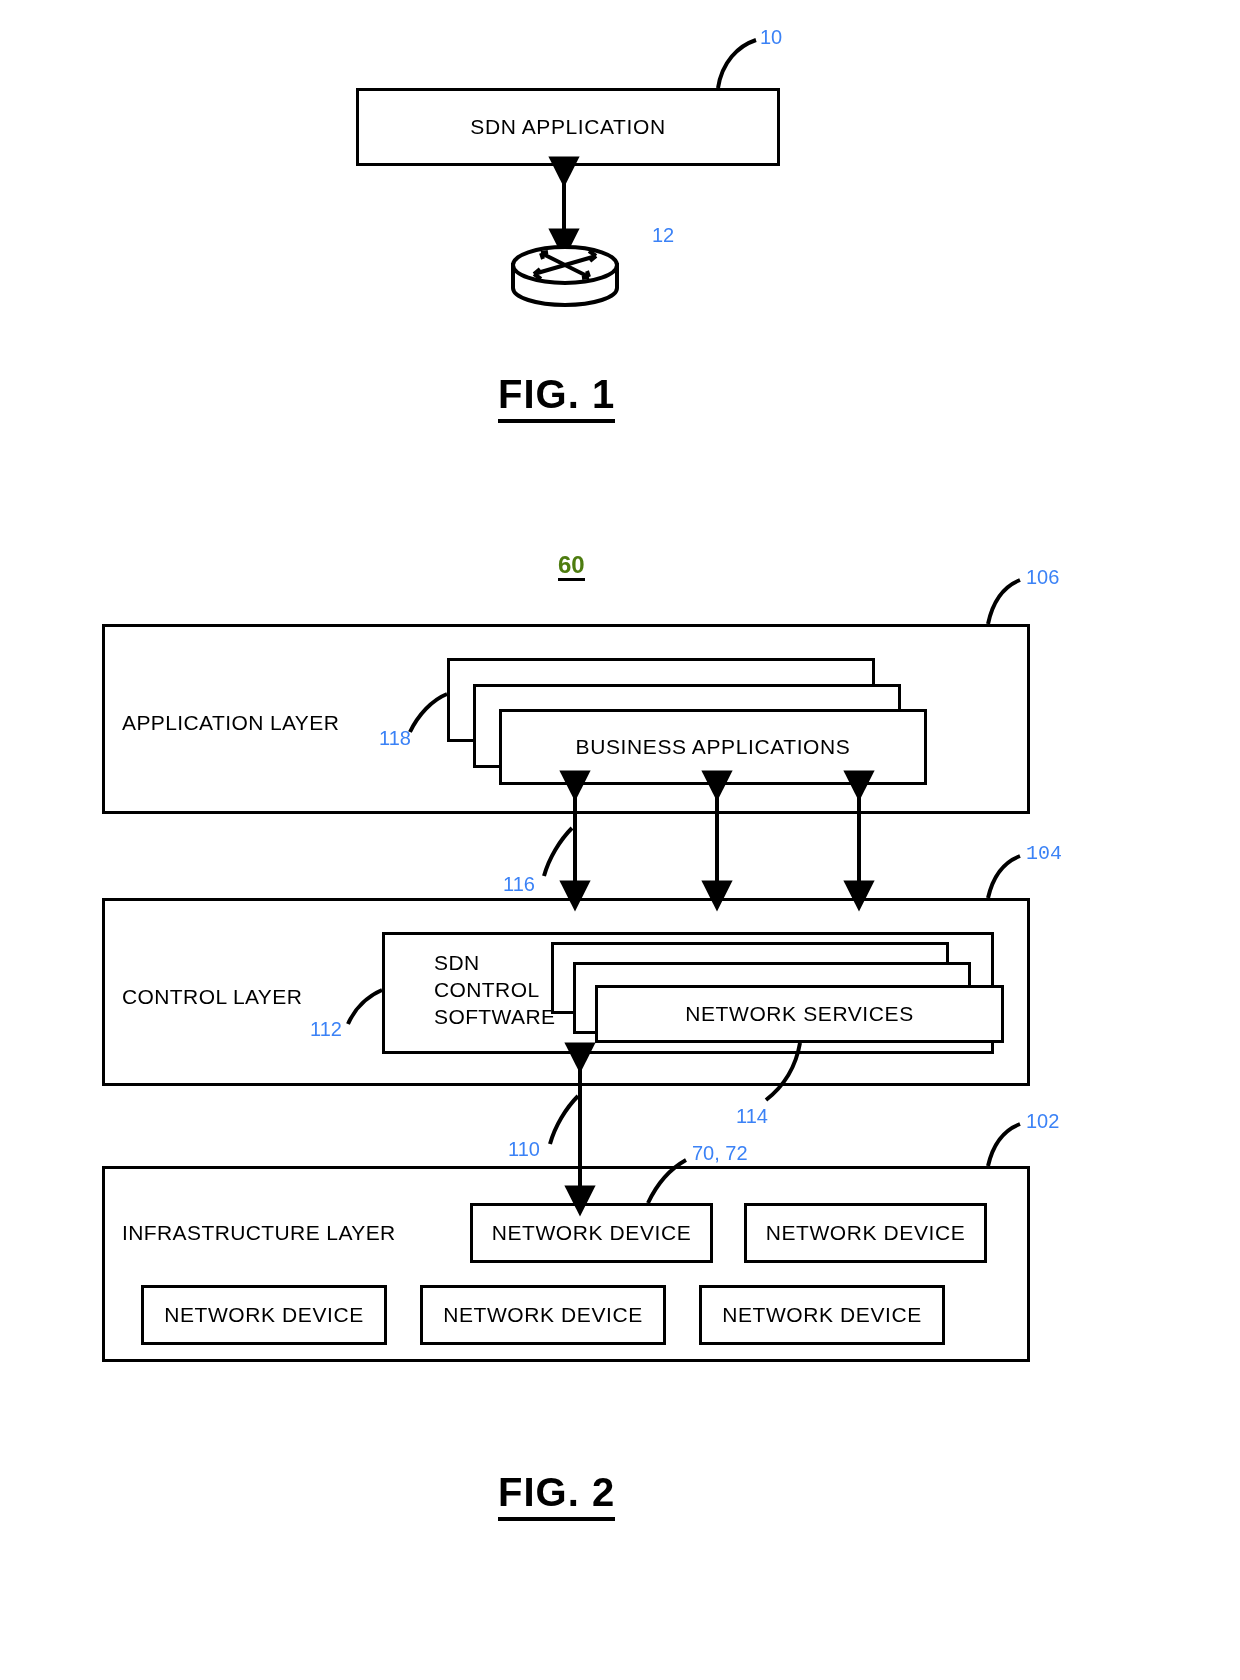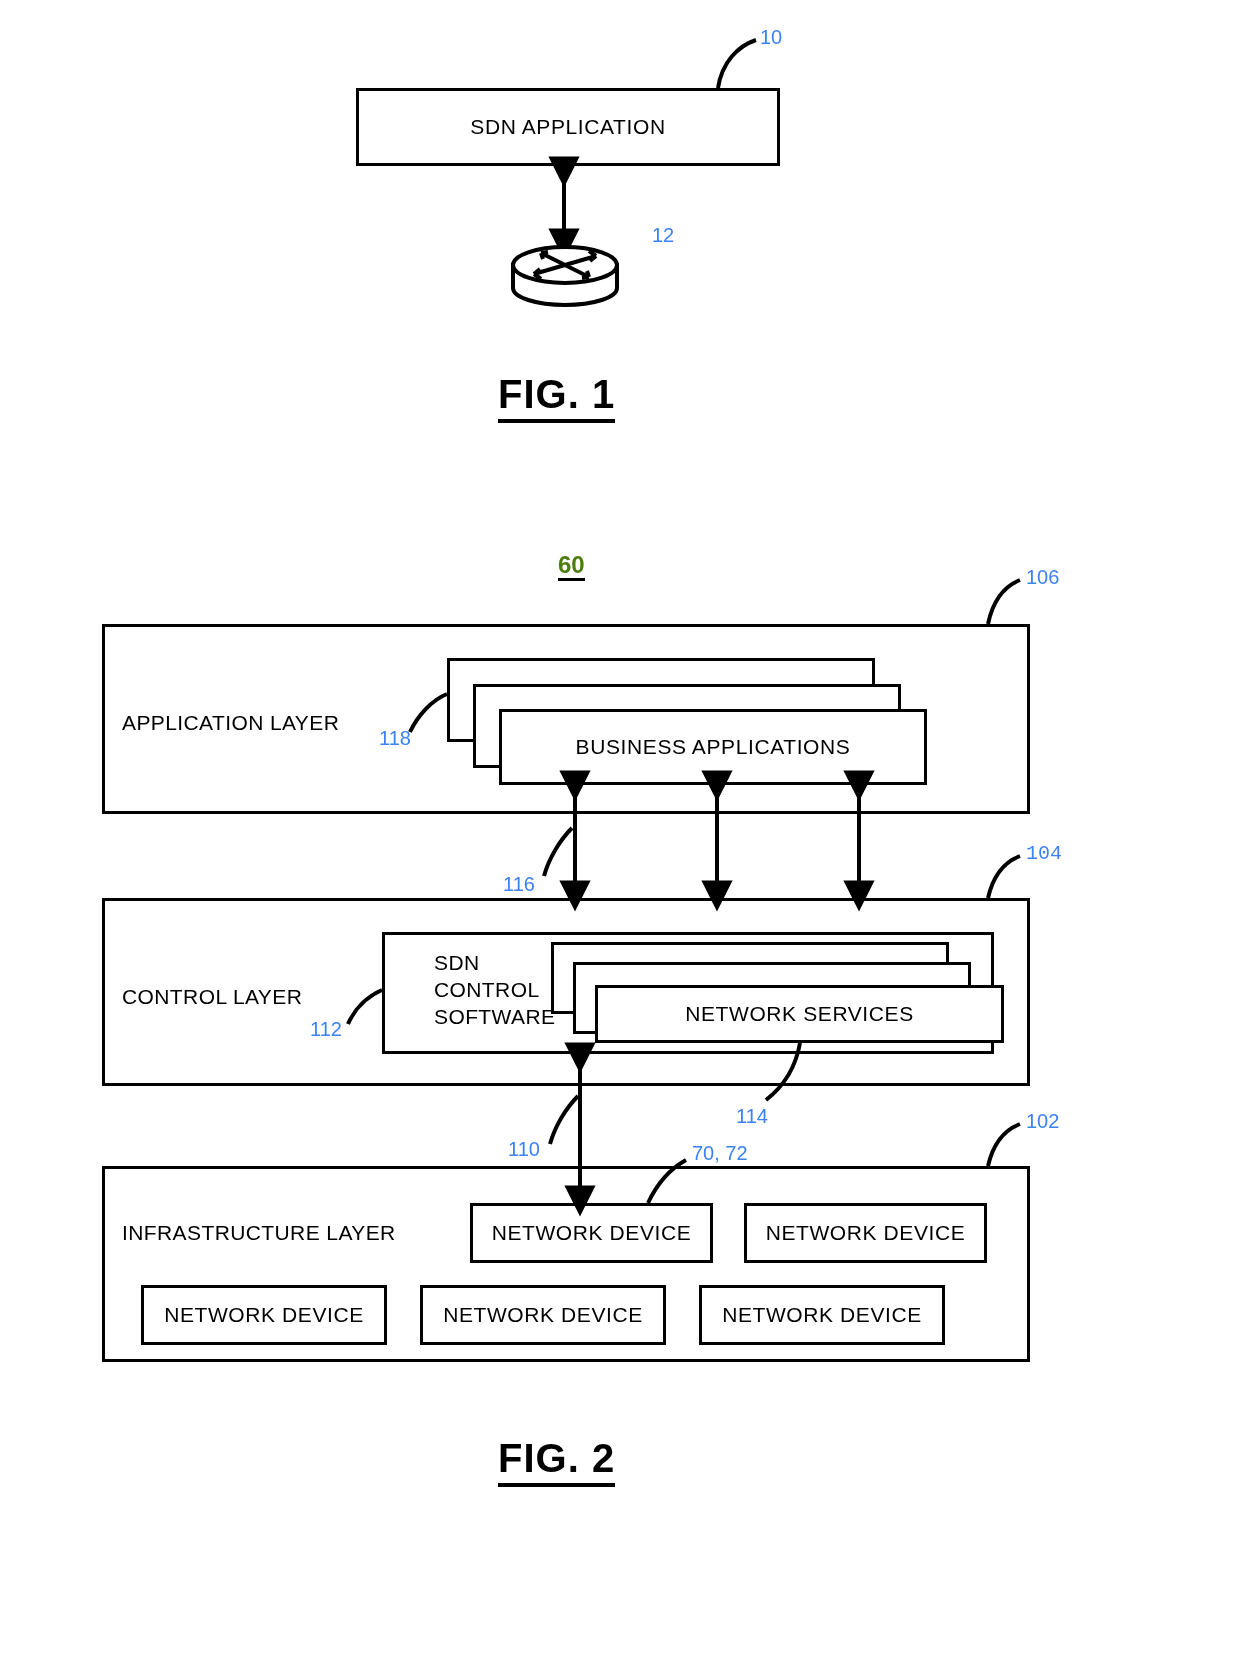--- a/index.html
+++ b/index.html
@@ -177,21 +177,21 @@
 <div class="box" style="left:141px; top:1285px; width:246px; height:60px;">
   <span class="box-label">NETWORK DEVICE</span>
 </div>
 <div class="box" style="left:420px; top:1285px; width:246px; height:60px;">
   <span class="box-label">NETWORK DEVICE</span>
 </div>
 <div class="box" style="left:699px; top:1285px; width:246px; height:60px;">
   <span class="box-label">NETWORK DEVICE</span>
 </div>
 
-<div class="fig-caption" style="left:498px; top:1436px;text-align:right;">FIG. 2</div>
+<div class="fig-caption" style="left:498px; top:1470px;text-align:right;">FIG. 2</div>
 
 <svg class="overlay" viewBox="0 0 1240 1680">
   <defs>
     <marker id="arrHead" markerWidth="9" markerHeight="9" refX="4.5" refY="4.5" orient="auto" markerUnits="strokeWidth">
       <path d="M0.6,0.6 L8.4,4.5 L0.6,8.4 Z" fill="#000"></path>
     </marker>
   </defs>
 
   <path d="M718,88 C722,62 738,46 756,40" fill="none" stroke="#000" stroke-width="4"></path>
 

